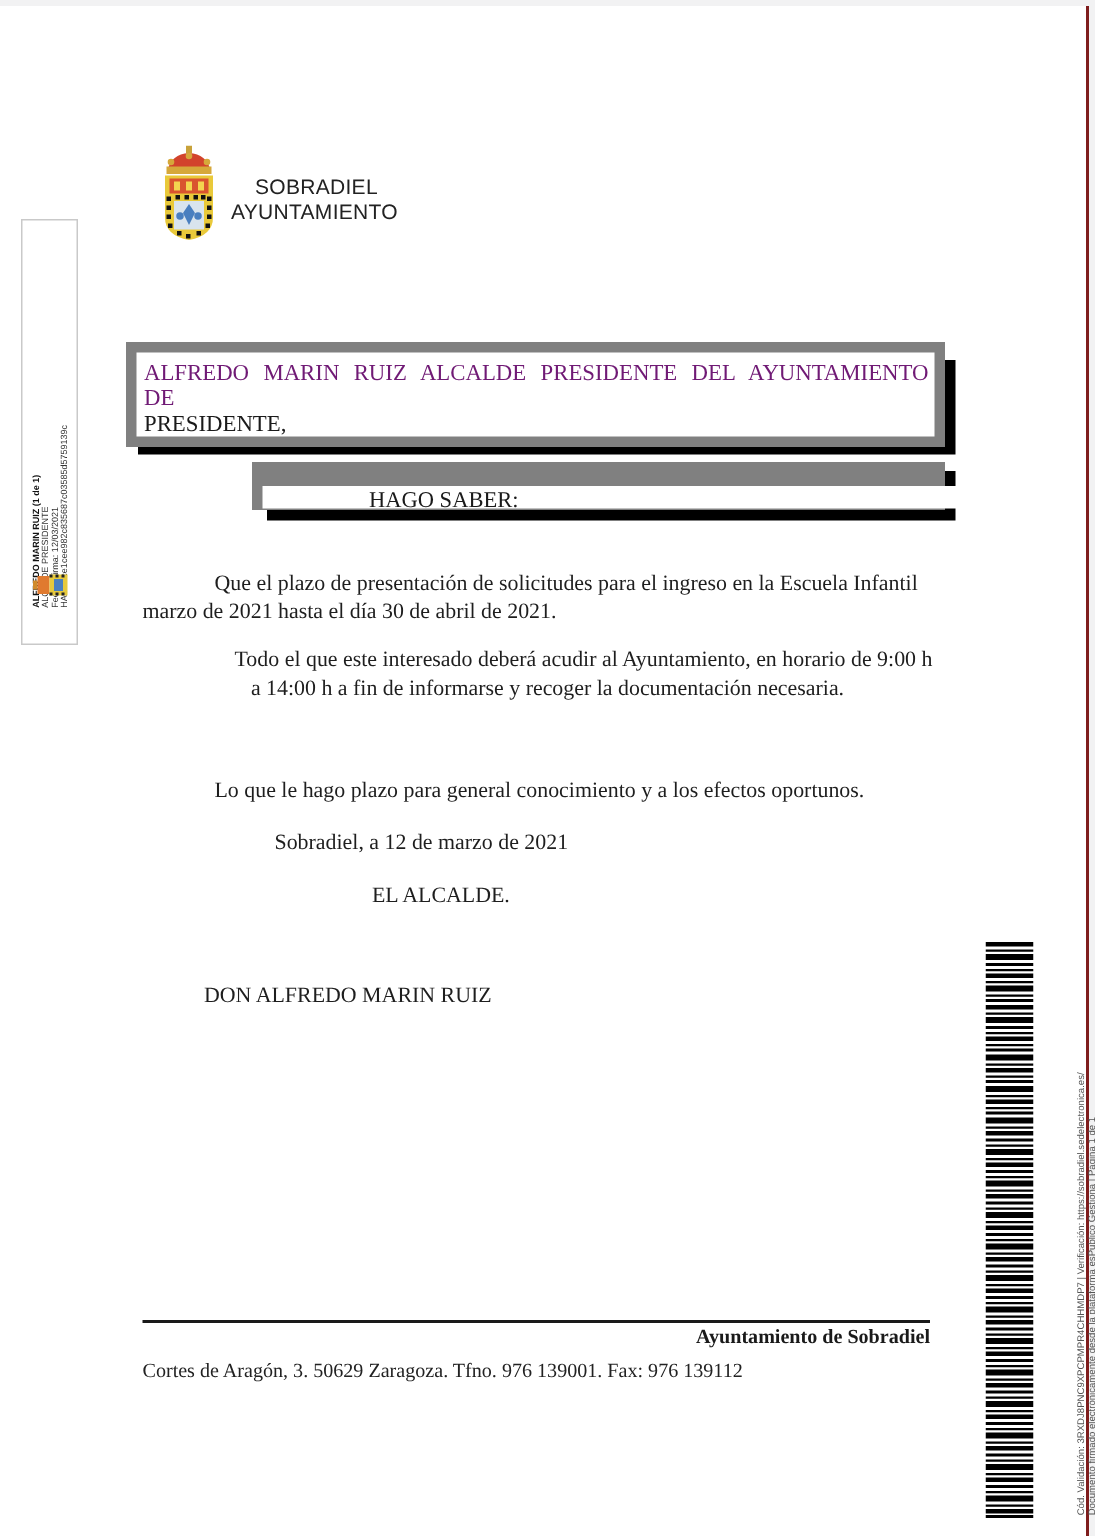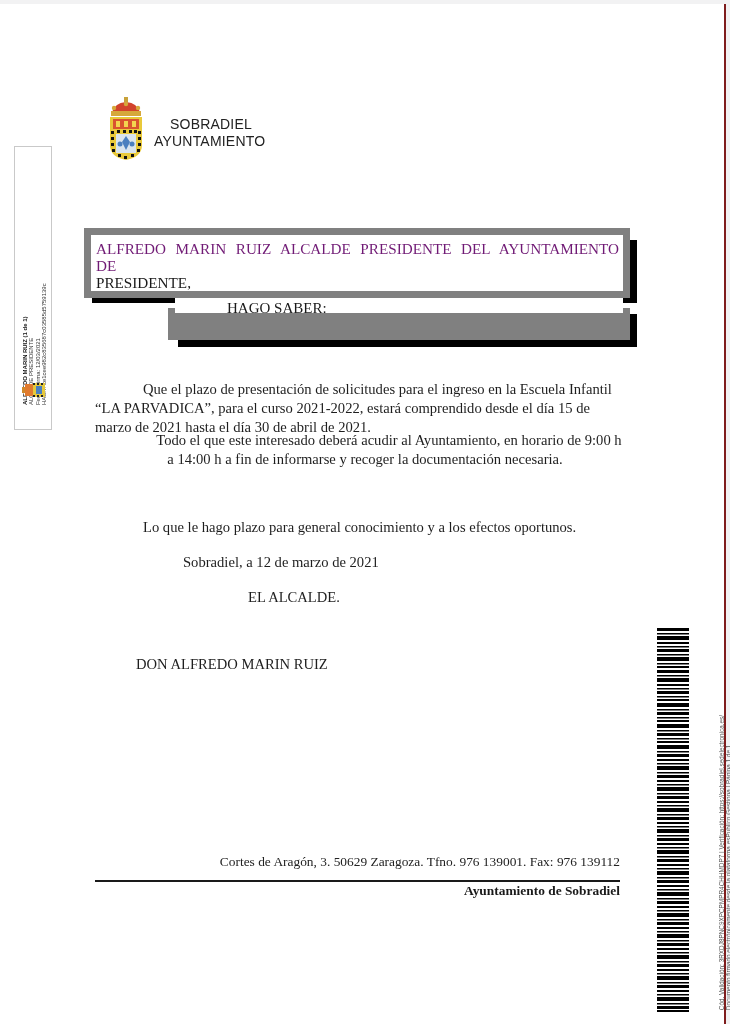--- a/index.html
+++ b/index.html
@@ -24,21 +24,21 @@
 
   .title-text { font-size:15.2px; line-height:17px; text-align:justify; text-align-last:justify; color:#701a75; word-spacing:2px; }
   .title-text2 { font-size:15.2px; line-height:17px; color:#1a1a1a; }
   .hago { font-size:15px; color:#1a1a1a; }
 
   .para { font-size:14.6px; line-height:19px; color:#1e1e1e; }
   .bold { font-weight:normal;text-align:right; }
 
   .footer-line { left:95px; top:876px; width:525px; height:2px; background:#1a1a1a; }
   .footer-title { left:95px; width:525px; top:879px; text-align:right; font-size:13.4px; font-weight:bold; }
-  .footer-addr { left:95px; width:525px; top:850px; text-align:right; font-size:13.4px; color:#222; }
+  .footer-addr { left:95px; width:525px; top:902px; text-align:left; font-size:13.4px; color:#222; }
 
   
   .barcode { left:657px; top:624px; width:32px; height:384px; }
   .bar-text { position:absolute; left:536px; top:810px; width:378px; transform:rotate(-90deg); transform-origin:center; font-family:"Liberation Sans", sans-serif; font-size:6.4px; line-height:7.2px; color:#555; white-space:nowrap; }
 </style>
 </head>
 <body>
 
 <div class="page">
 
@@ -108,27 +108,26 @@
   <div class="abs box-frame" style="left:84px; top:224px; width:546px; height:70px;"></div>
   <div class="abs box-inner" style="left:91px; top:231px; width:532px; height:56px;">
     <div style="padding:5px 4px 0 5px;">
       <div class="title-text">ALFREDO MARIN RUIZ ALCALDE PRESIDENTE DEL AYUNTAMIENTO DE</div>
       <div class="title-text2">PRESIDENTE,</div>
     </div>
   </div>
 
   <div class="abs box-shadow" style="left:178px; top:310px; width:459px; height:33px;"></div>
   <div class="abs box-frame" style="left:168px; top:304px; width:462px; height:32px;"></div>
-  <div class="abs box-inner" style="left:175px; top:294px; width:448px; height:15px;">
+  <div class="abs box-inner" style="left:175px; top:320px; width:448px; height:15px;padding-left:19px;">
     <div class="hago" style="padding-left:52px; line-height:21px;">HAGO SABER:</div>
   </div>
 
   <div class="abs para" style="left:95px; top:376px; width:540px;">
     <div style="padding-left:48px">Que el plazo de presentación de solicitudes para el ingreso en la Escuela Infantil</div>
-    <div>“LA PARVADICA”, para el curso 2021-2022, estará comprendido desde el día 15 de</div>
     <div>marzo de 2021 hasta el día 30 de abril de 2021.</div>
   </div>
 
   <div class="abs para" style="left:95px; top:427px; width:540px;text-align:center;">
     <div style="padding-left:48px">Todo el que este interesado deberá acudir al Ayuntamiento, en horario de 9:00 h</div>
     <div>a 14:00 h a fin de informarse y recoger la documentación necesaria.</div>
   </div>
 
   <div class="abs para" style="left:143px; top:514px; width:500px;">Lo que le hago plazo para general conocimiento y a los efectos oportunos.</div>
 

